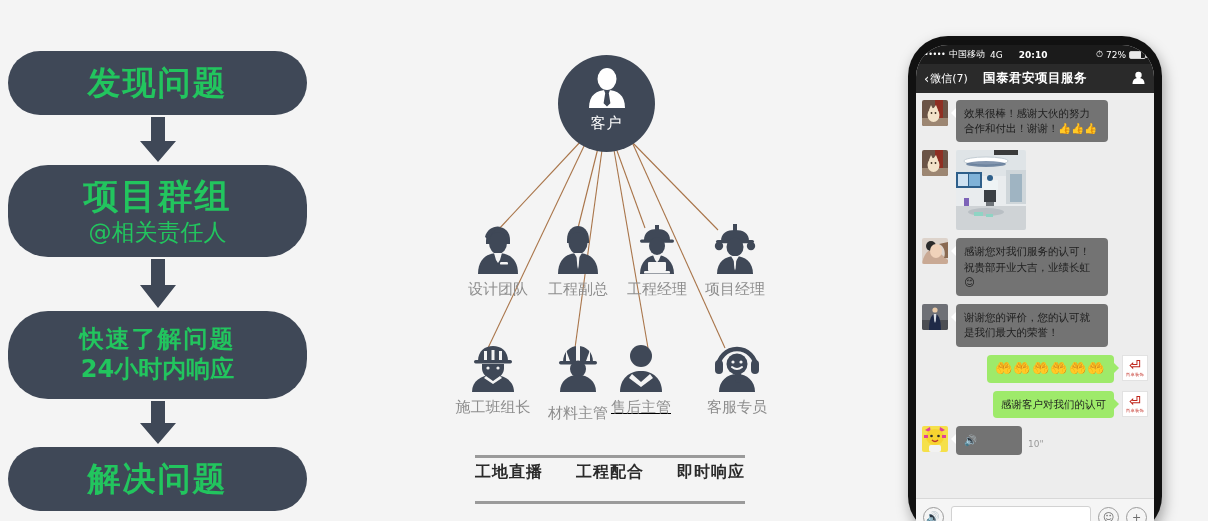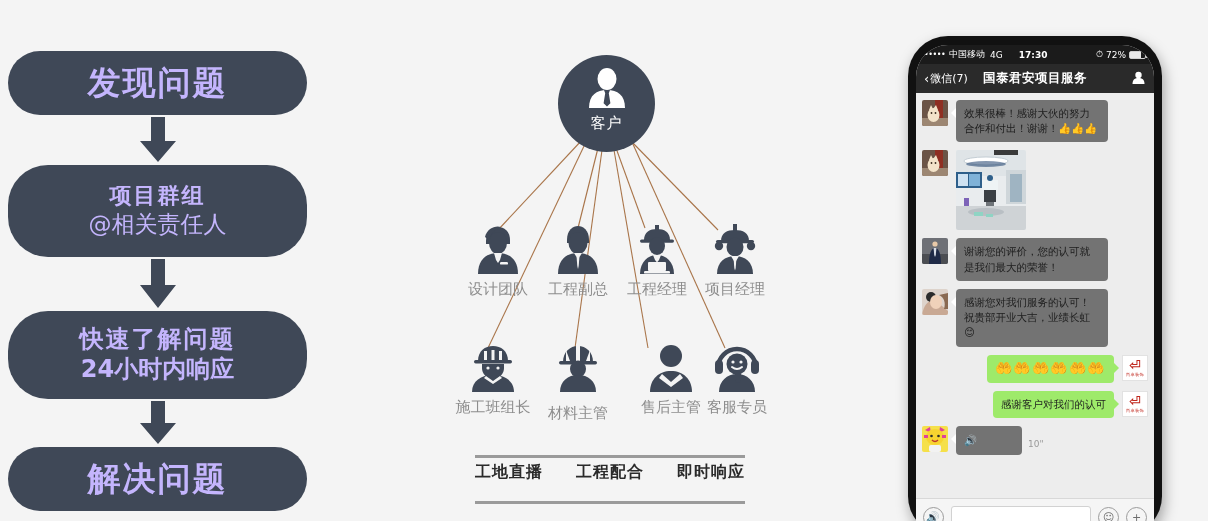--- a/index.html
+++ b/index.html
@@ -14,30 +14,30 @@
   
   .flow { position: absolute; left: 0; top: 0; width: 330px; height: 521px; }
   .flow-box {
     position: absolute;
     background: #3f4857;
     border-radius: 40px;
     display: flex;
     flex-direction: column;
     align-items: center;
     justify-content: center;
-    color: #c4b5fd;
+    color: #22c55e;
     text-align: center;
   }
   .fb-title { font-weight: bold; letter-spacing: 2px; line-height: 1.15; }
   .fb-sub { font-weight: normal; line-height: 1.2; }
 
   #fbox0 { left: 8px; top: 51px; width: 299px; height: 64px; }
   #fbox0 .fb-title { font-size: 33px; }
   #fbox1 { left: 8px; top: 165px; width: 299px; height: 92px; }
-  #fbox1 .fb-title { font-size: 22px; }
+  #fbox1 .fb-title { font-size: 35px; }
   #fbox1 .fb-sub { font-size: 23px; margin-top: 3px; }
   #fbox2 { left: 8px; top: 311px; width: 299px; height: 88px; }
   #fbox2 .fb-title { font-size: 24px; }
   #fbox2 .fb-sub { font-size: 24px; font-weight: bold; margin-top: 2px; }
   #fbox3 { left: 8px; top: 447px; width: 299px; height: 64px; }
   #fbox3 .fb-title { font-size: 33px; }
 
   .arrow { position: absolute; left: 133px; width: 50px; }
   #arr0 { top: 117px; height: 46px; }
   #arr1 { top: 259px; height: 50px; }
@@ -319,21 +319,21 @@
           <rect x="23" y="4" width="4" height="15" fill="#f4f4f4"></rect>
           <path d="M13 8 L17 19 L13 19 Z" fill="#f4f4f4"></path>
           <path d="M37 8 L33 19 L37 19 Z" fill="#f4f4f4"></path>
           <ellipse cx="25" cy="27" rx="8" ry="8.5" fill="#3f4857"></ellipse>
           <path d="M7 50 C7 39 15 33 25 33 C35 33 43 39 43 50 Z" fill="#3f4857"></path>
         </svg>
       </div>
       <div class="node-label">材料主管</div>
     </div>
 
-    <div class="node" style="left:198px; top:340px;">
+    <div class="node" style="left:168px; top:340px;text-decoration:underline;">
       <div class="node-icon">
         <svg width="50" height="50" viewBox="0 0 50 50">
           <circle cx="25" cy="14" r="11" fill="#3f4857"></circle>
           <path d="M4 50 C4 37 13 29 25 29 C37 29 46 37 46 50 Z" fill="#3f4857"></path>
           <path d="M13 36 L25 45 L37 36 L34 32 L25 40 L16 32 Z" fill="#f4f4f4"></path>
         </svg>
       </div>
       <div class="node-label">售后主管</div>
     </div>
 
@@ -363,21 +363,21 @@
     <div class="divider" id="div-bot"></div>
   </div>
 
   <div class="phone">
     <div class="phone-screen">
 
       <div class="statusbar">
         <span class="sb-dots">•••••</span>
         <span class="sb-carrier">中国移动</span>
         <span class="sb-net">4G</span>
-        <span class="sb-time">17:30</span>
+        <span class="sb-time">20:10</span>
         <span class="sb-right">
           <span>⏱</span>
           <span>72%</span>
           <span class="batt">
               <i></i>
             </span>
         </span>
       </div>
 
       <div class="navbar">
@@ -444,41 +444,41 @@
               <rect x="18" y="62" width="9" height="4" fill="#8fd4c4"></rect>
               <rect x="30" y="64" width="7" height="3" fill="#8fd4c4"></rect>
               <rect x="8" y="48" width="5" height="8" fill="#7d63b8"></rect>
             </svg>
           </div>
         </div>
 
         <div class="msg">
           <div class="av">
             <svg width="26" height="26" viewBox="0 0 26 26">
+              <rect width="26" height="26" fill="#ddd3cb"></rect>
+              <path d="M0 26 C2 14 8 10 14 12 L26 22 L26 26 Z" fill="#c9a994"></path>
+              <circle cx="9" cy="8" r="5" fill="#2b2b2b"></circle>
+              <ellipse cx="14" cy="13" rx="6" ry="7" fill="#f0d2ba"></ellipse>
+              <path d="M17 6 C22 8 24 14 22 20 L26 20 L26 4 Z" fill="#8a6a52"></path>
+            </svg>
+          </div>
+          <div class="bub">感谢您对我们服务的认可！祝贵部开业大吉，业绩长虹😊</div>
+        </div>
+
+        <div class="msg">
+          <div class="av">
+            <svg width="26" height="26" viewBox="0 0 26 26">
               <rect width="26" height="26" fill="#6e7076"></rect>
               <rect x="0" y="16" width="26" height="10" fill="#4b4d52"></rect>
               <circle cx="13" cy="6" r="2.6" fill="#e8c9a8"></circle>
               <path d="M7 26 C7 14 10 10 13 10 C16 10 19 14 19 26 Z" fill="#1f2a47"></path>
               <path d="M11.6 10 h2.8 l-.6 7 -.8 2 -.8-2 Z" fill="#d8dde6"></path>
             </svg>
           </div>
           <div class="bub">谢谢您的评价，您的认可就是我们最大的荣誉！</div>
-        </div>
-
-        <div class="msg">
-          <div class="av">
-            <svg width="26" height="26" viewBox="0 0 26 26">
-              <rect width="26" height="26" fill="#ddd3cb"></rect>
-              <path d="M0 26 C2 14 8 10 14 12 L26 22 L26 26 Z" fill="#c9a994"></path>
-              <circle cx="9" cy="8" r="5" fill="#2b2b2b"></circle>
-              <ellipse cx="14" cy="13" rx="6" ry="7" fill="#f0d2ba"></ellipse>
-              <path d="M17 6 C22 8 24 14 22 20 L26 20 L26 4 Z" fill="#8a6a52"></path>
-            </svg>
-          </div>
-          <div class="bub">感谢您对我们服务的认可！祝贵部开业大吉，业绩长虹😊</div>
         </div>
 
         <div class="msg out">
           <div class="bub">
             <span class="emojirow">🤲🤲🤲🤲🤲🤲</span>
           </div>
           <div class="logo-av">
             <span class="logo-mark">⏎</span>
             <span class="logo-txt">尚卓装饰</span>
           </div>

